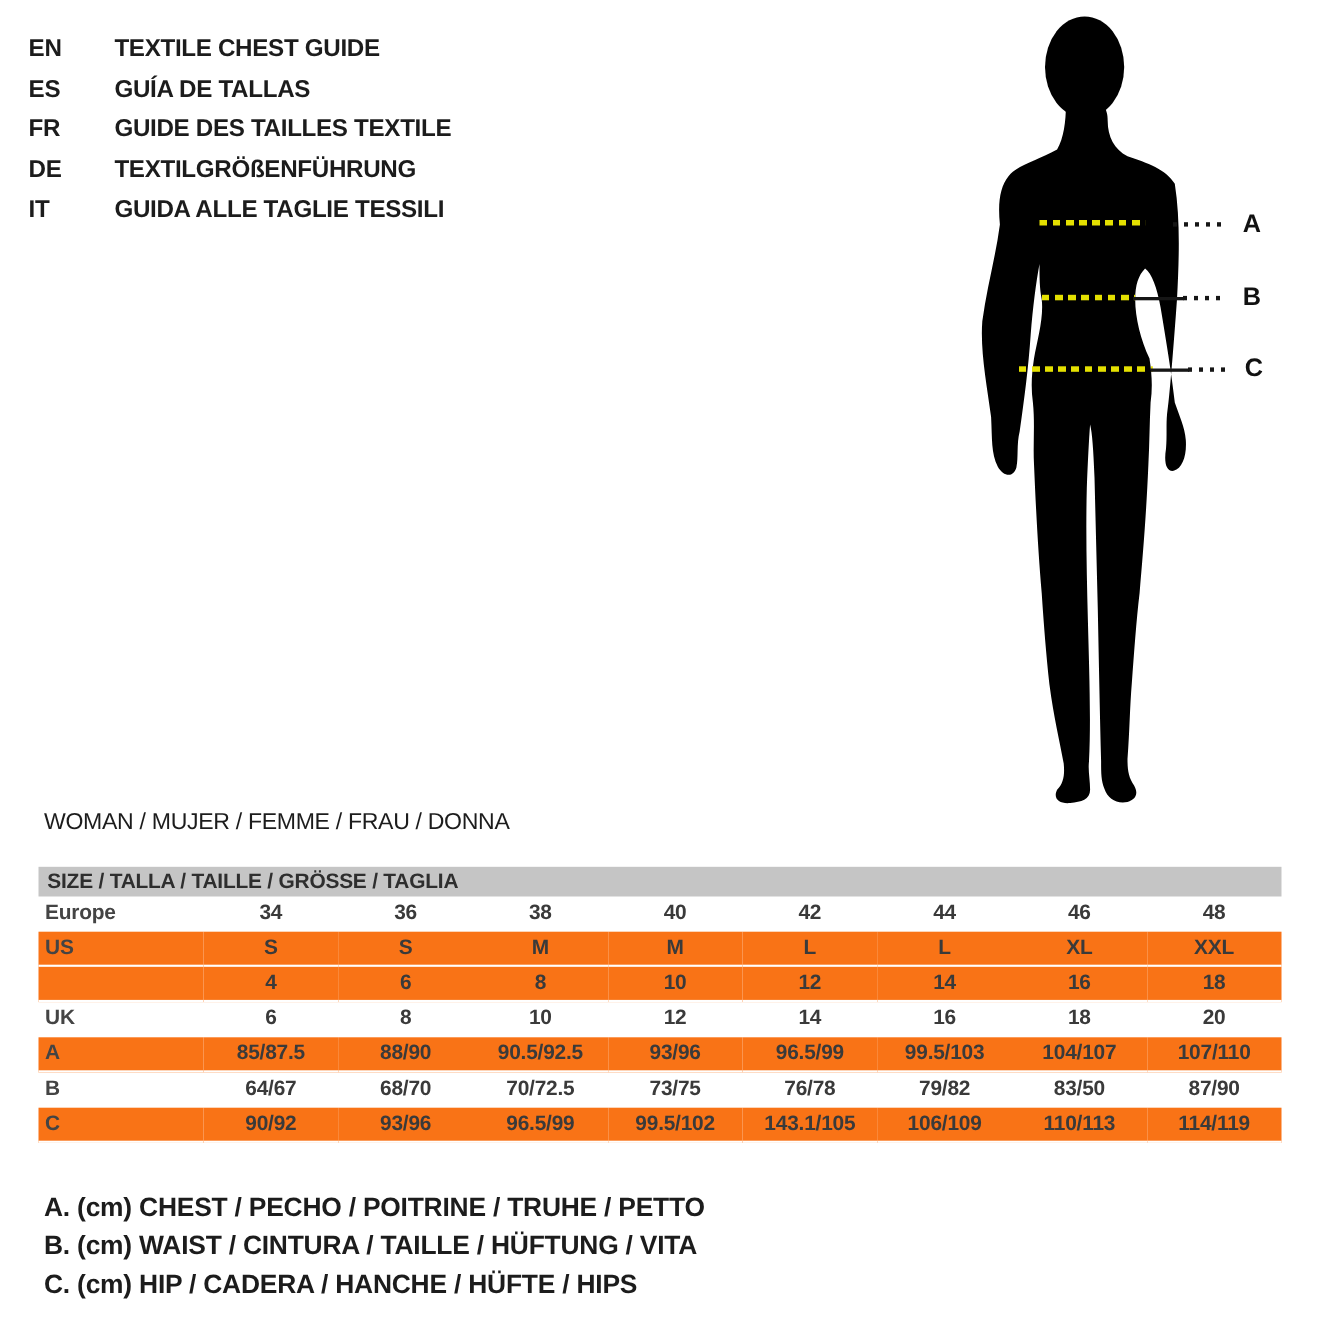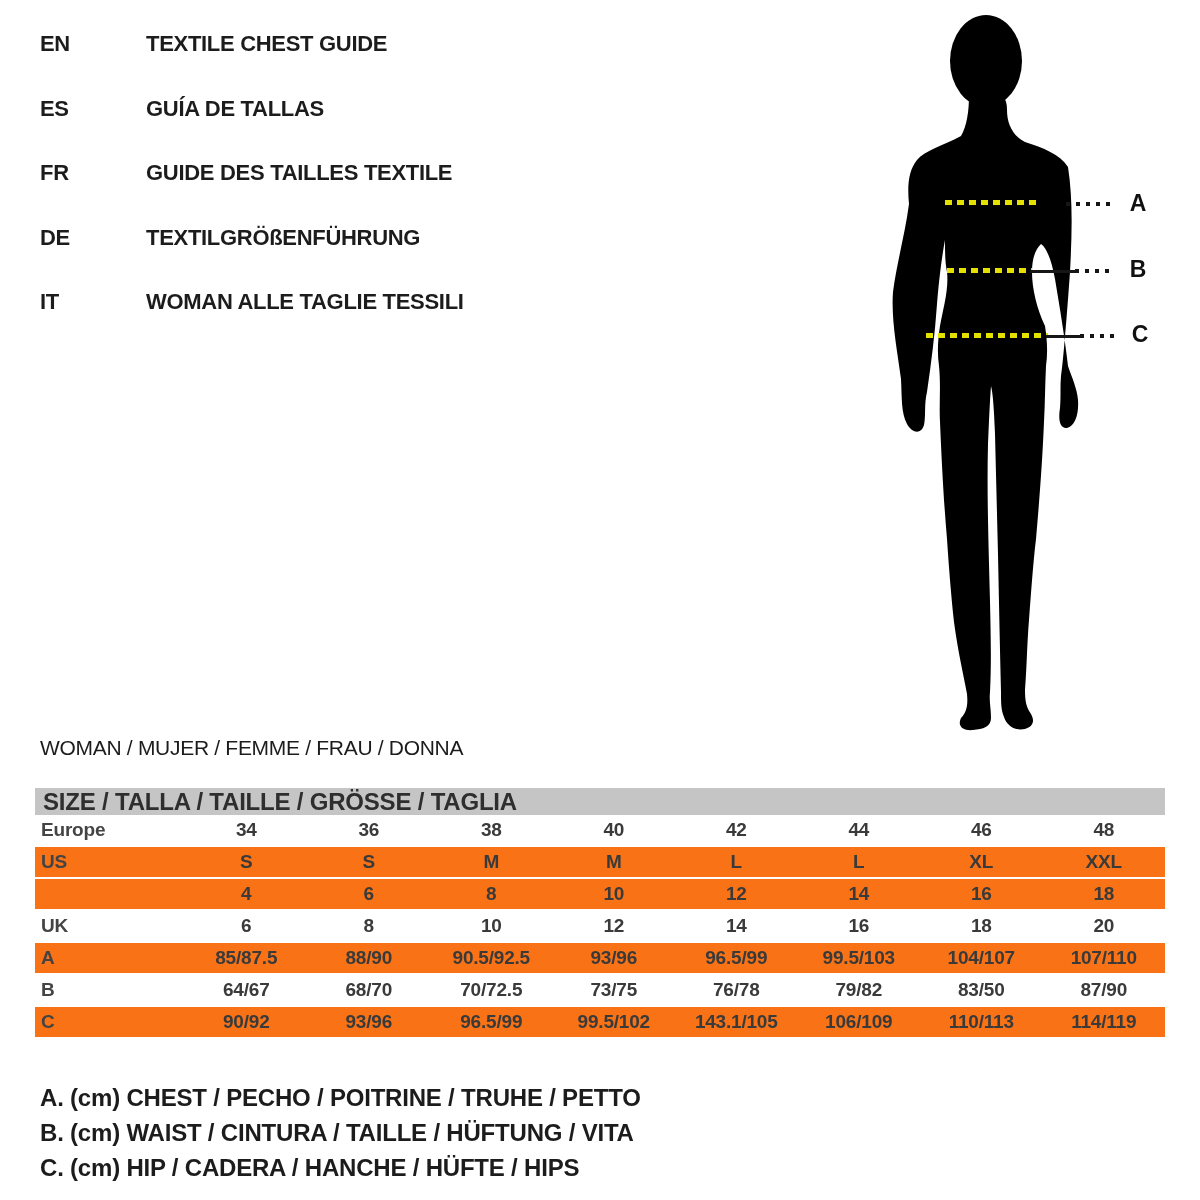--- a/index.html
+++ b/index.html
@@ -5,23 +5,23 @@
   html,body{margin:0;padding:0;}
   body{
     width:1200px;height:1200px;position:relative;overflow:hidden;
     background:#ffffff;
     font-family:"Liberation Sans", sans-serif;
     color:#1c1c1c;
     -webkit-font-smoothing:antialiased;
   }
   
   .lang-list{
-    position:absolute;left:40px;top:26px;
+    position:absolute;left:26px;top:26px;
     display:grid;grid-template-columns:78px auto;
-    row-gap:0;column-gap:0;gap:28px;
+    row-gap:0;column-gap:0;
   }
   .lang-code,.lang-title{
     font-size:22px;font-weight:700;letter-spacing:-0.3px;
     line-height:36.6px;white-space:nowrap;
   }
   
   .figure-wrap{position:absolute;left:855px;top:4px;width:260px;height:732px;}
   .figure-wrap svg{display:block;width:100%;height:100%;}
   
   .mline{position:absolute;}
@@ -45,21 +45,21 @@
   .m-c-label{left:1125px;top:321px;}
   
   .section-title{
     position:absolute;left:40px;top:736px;
     font-size:21px;font-weight:400;letter-spacing:-0.3px;white-space:nowrap;
   }
   
   .table-block{position:absolute;left:35px;top:788px;width:1130px;}
   .table-head{
     height:27px;line-height:27px;background:#c5c5c5;
-    font-size:24px;font-weight:700;color:#2e2e2e;
+    font-size:19px;font-weight:700;color:#2e2e2e;
     padding-left:8px;letter-spacing:-0.2px;
   }
   table.size-table{
     width:100%;border-collapse:separate;border-spacing:0;table-layout:fixed;
   }
   table.size-table td{
     height:30px;border-bottom:2px solid #ffffff;
     font-size:19px;font-weight:700;color:#3a3a3a;
     text-align:center;vertical-align:middle;letter-spacing:-0.2px;
     padding:0;overflow:hidden;white-space:nowrap;
@@ -79,21 +79,21 @@
 <div class="lang-list" id="lang-list">
     <div class="lang-code">EN</div>
     <div class="lang-title">TEXTILE CHEST GUIDE</div>
     <div class="lang-code">ES</div>
     <div class="lang-title">GUÍA DE TALLAS</div>
     <div class="lang-code">FR</div>
     <div class="lang-title">GUIDE DES TAILLES TEXTILE</div>
     <div class="lang-code">DE</div>
     <div class="lang-title">TEXTILGRÖßENFÜHRUNG</div>
     <div class="lang-code">IT</div>
-    <div class="lang-title">WOMAN ALLE TAGLIE TESSILI</div>
+    <div class="lang-title">GUIDA ALLE TAGLIE TESSILI</div>
   </div>
 
 <div class="figure-wrap">
   <svg viewBox="0 0 260 732" xmlns="http://www.w3.org/2000/svg">
     <ellipse cx="131" cy="57" rx="36" ry="46" fill="#000"></ellipse>
     <path fill="#000" d="
       M114,92
       C114,106 112,122 106,132
       C88,142 70,146 62,156
       C54,166 52,180 54,200

